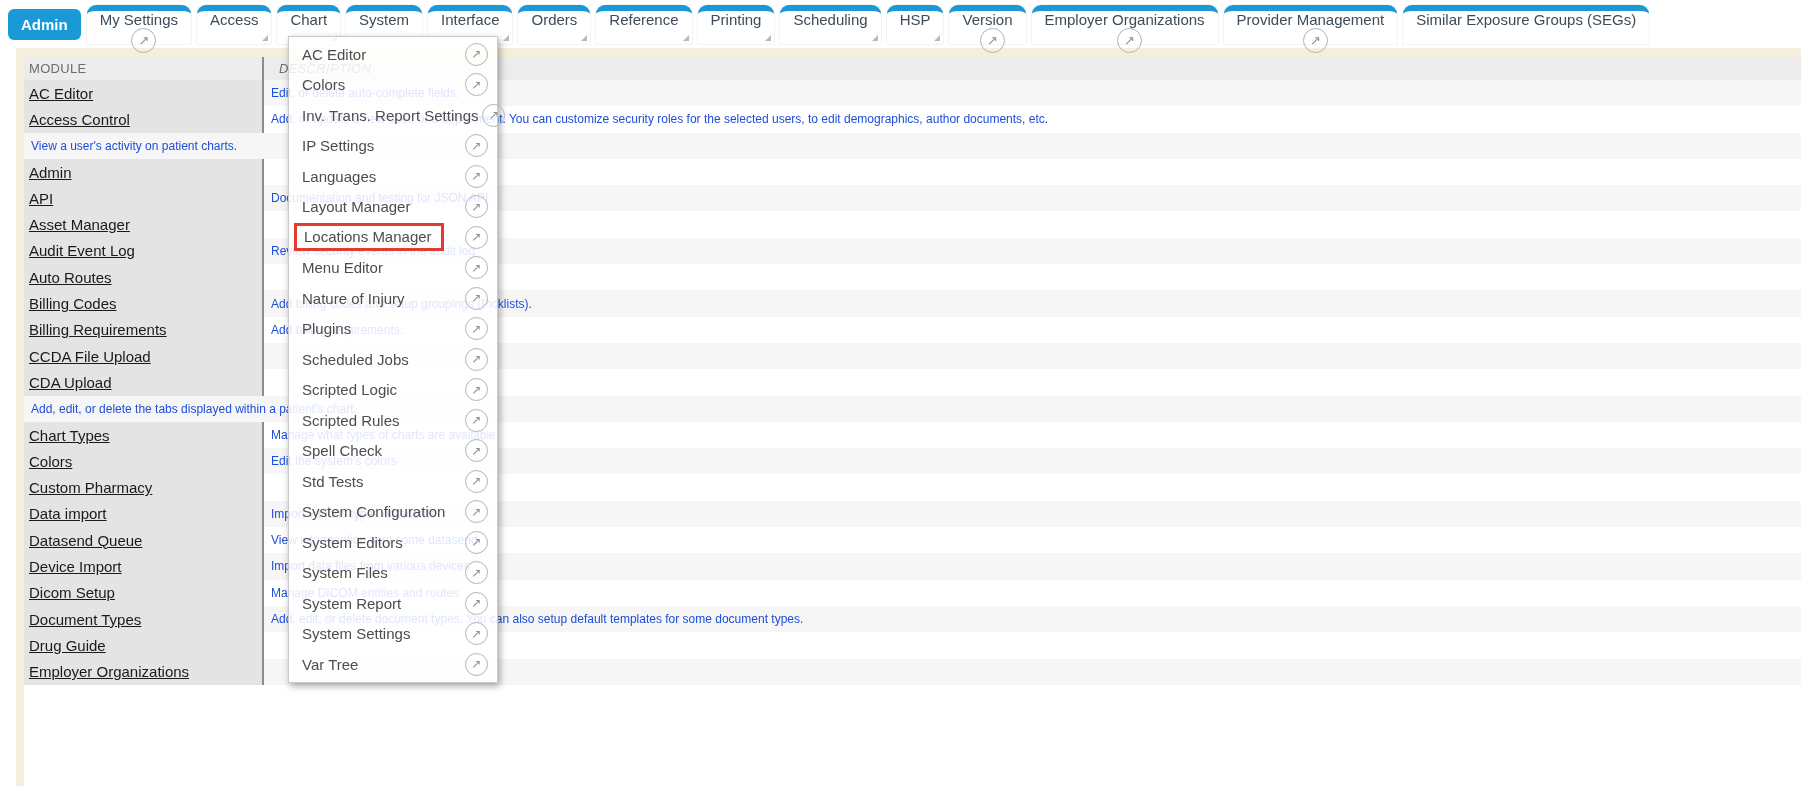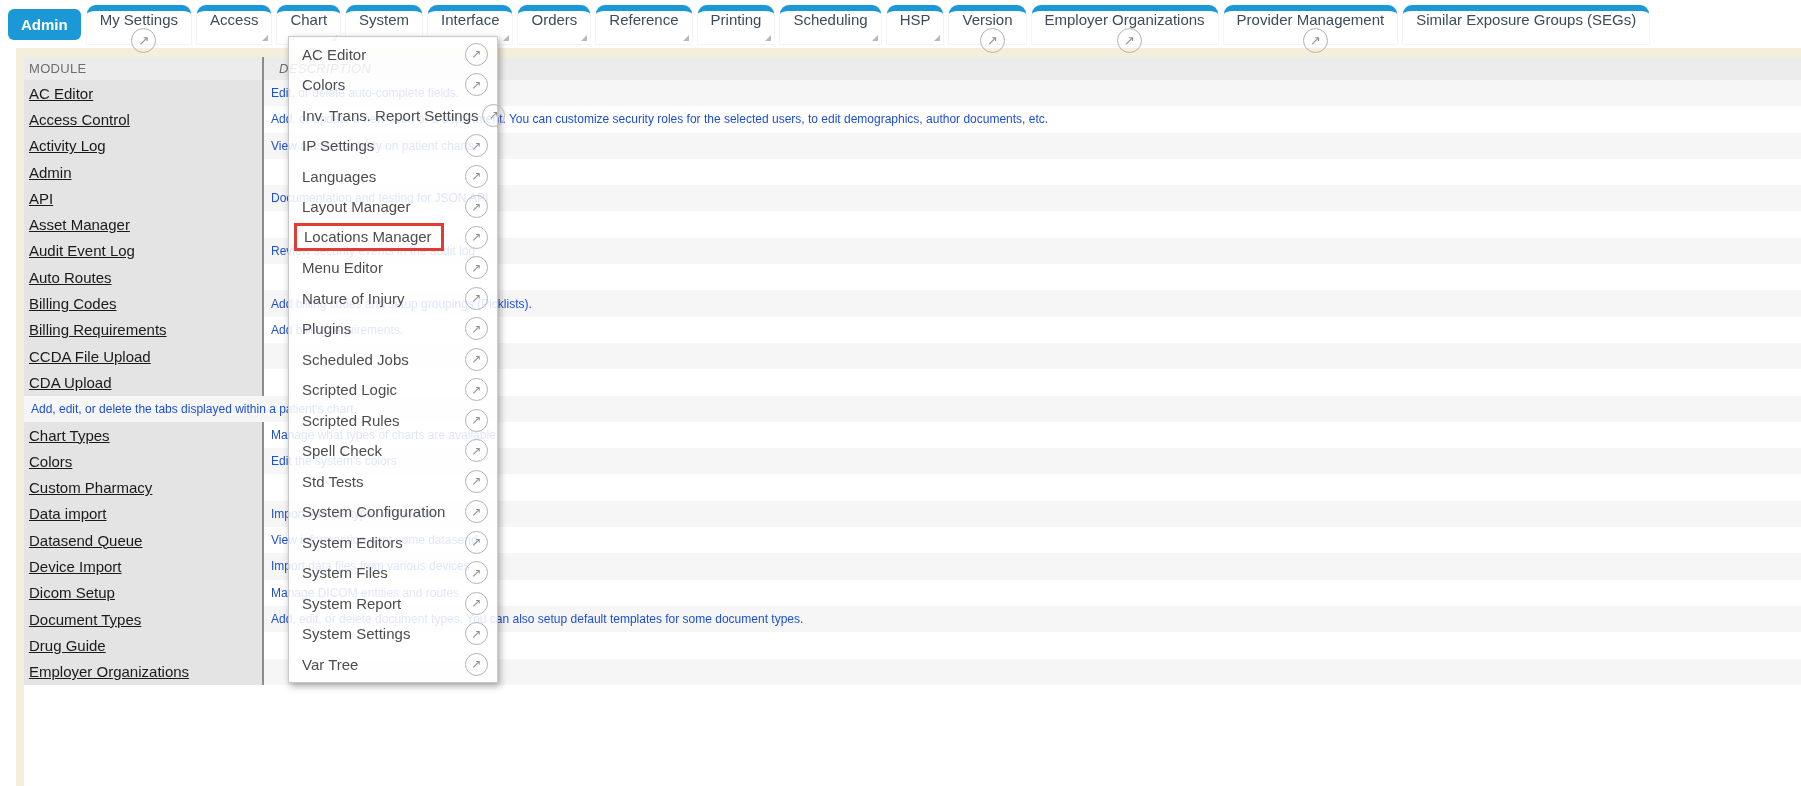--- a/index.html
+++ b/index.html
@@ -179,23 +179,20 @@
         </div>
         <div class="row">
           <div class="cell-module">
             <a>Access Control</a>
           </div>
           <div class="cell-desc">
             <span>Add, or update a new user, or a department. You can customize security roles for the selected users, to edit demographics, author documents, etc.</span>
           </div>
         </div>
         <div class="row">
-          <div class="cell-module">
-            <a>Activity Log</a>
-          </div>
           <div class="cell-desc">
             <span>View a user's activity on patient charts.</span>
           </div>
         </div>
         <div class="row">
           <div class="cell-module">
             <a>Admin</a>
           </div>
           <div class="cell-desc">
             <span></span>

